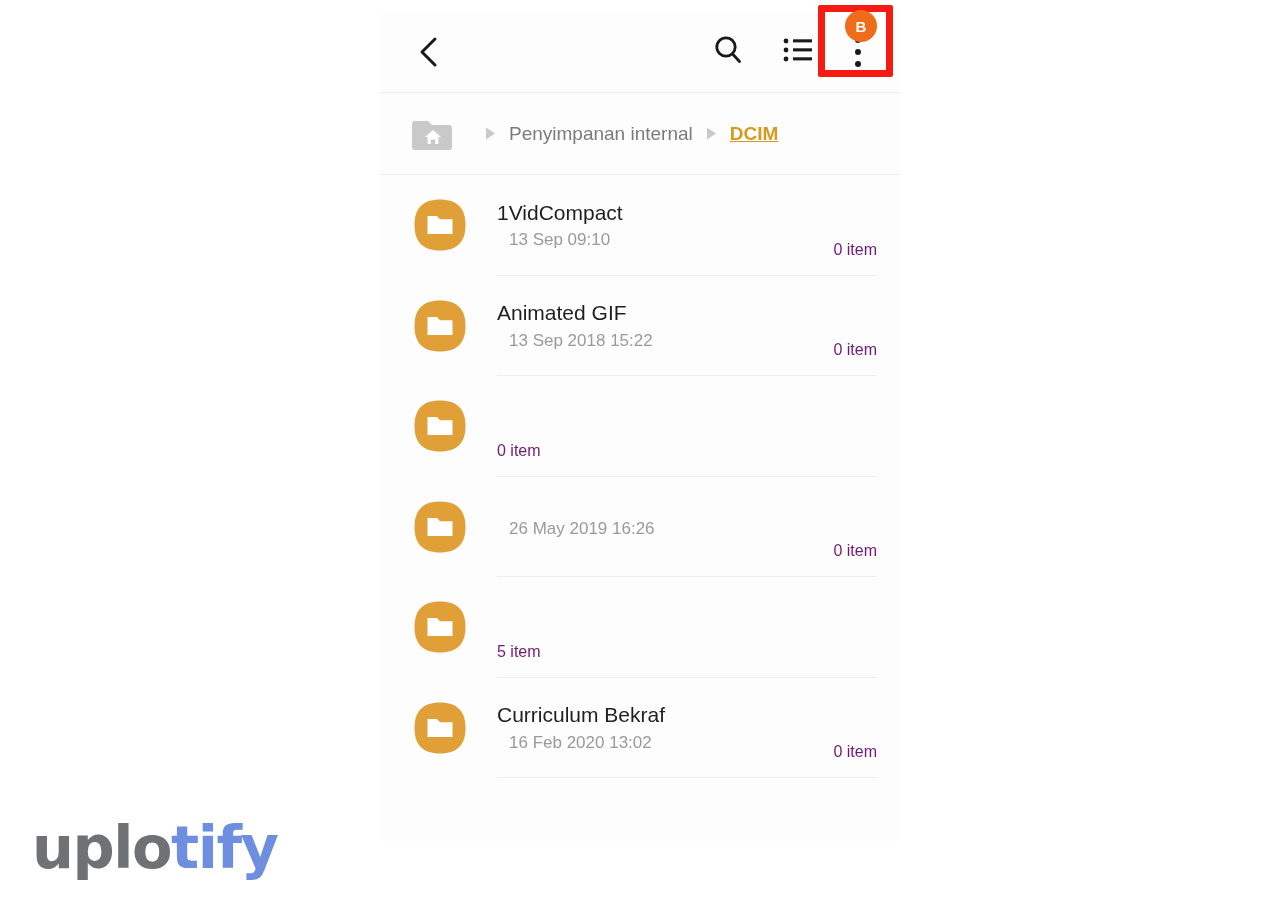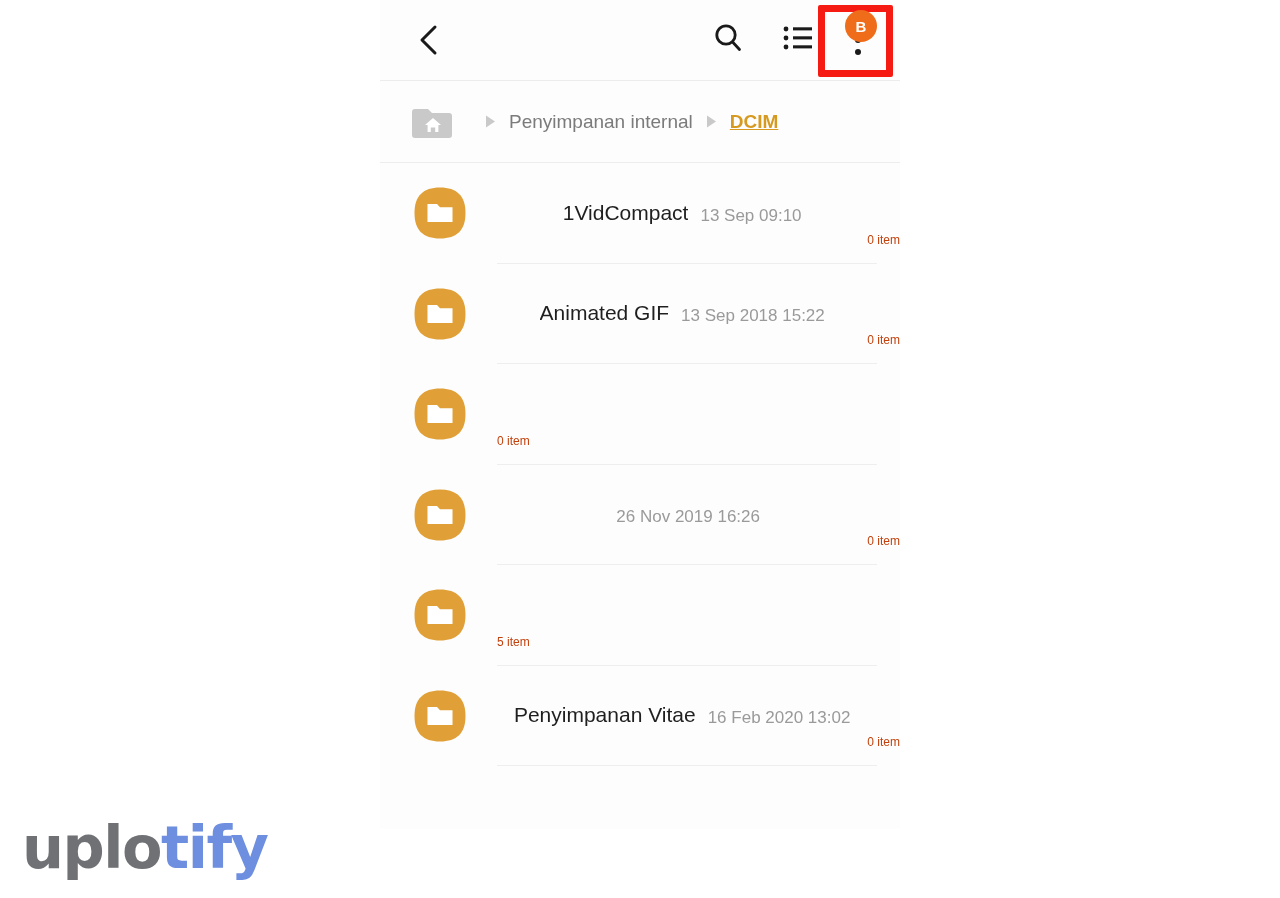--- a/index.html
+++ b/index.html
@@ -13,21 +13,21 @@
     background: #ffffff;
     font-family: "Liberation Sans", sans-serif;
     overflow: hidden;
     position: relative;
   }
 
   
   #phone-panel {
     position: absolute;
     left: 380px;
-    top: 0;
+    top: 12px;
     width: 520px;
     height: 829px;
     background: #fdfdfd;
     box-sizing: border-box;
   }
 
   
   #app-bar {
     position: relative;
     height: 80px;
@@ -173,52 +173,53 @@
     width: 54px;
     height: 54px;
     flex: 0 0 auto;
     margin-left: 33px;
     margin-right: 30px;
   }
   .row-text {
     flex: 1 1 auto;
     min-width: 0;
     display: flex;
-    flex-direction: row;
+    flex-direction: column;
     justify-content: center;
   }
   .row-name {
     font-size: 21px;
     color: #1f1f1f;
     line-height: 1.18;
     white-space: nowrap;
     overflow: hidden;
     text-overflow: ellipsis;
   }
   .row-meta {
     font-size: 17px;
     color: #9a9a9a;
     margin-top: 6px;
     line-height: 1.1;
     white-space: nowrap;
     margin-left: 12px;
   }
   .row-count {
-    font-size: 12px;
-    color: #c2410c;
+    font-size: 16px;
+    color: #701a75;
     flex: 0 0 auto;
+    margin-right: 23px;
     align-self: flex-end;
     margin-bottom: 17px;
     white-space: nowrap;
   }
 
   
   #watermark {
     position: absolute;
-    left: 22px;
+    left: 32px;
     top: 818px;
     font-size: 59px;
     font-weight: bold;
     letter-spacing: -1.5px;
     font-family: "DejaVu Sans", sans-serif;
     line-height: 1;
     user-select: none;
   }
   #watermark .wm-a { color: #6f7174; }
   #watermark .wm-b { color: #6e8fe0; }
@@ -329,40 +330,40 @@
           </svg></span>
         <span class="row-count">0 item</span>
         <span class="row-divider"></span>
       </div>
       <div class="file-row">
         <span class="folder-icon"><svg width="54" height="54" viewBox="0 0 54 54" aria-hidden="true">
             <path d="M27,1.5 C44,1.5 52.5,10 52.5,27 C52.5,44 44,52.5 27,52.5 C10,52.5 1.5,44 1.5,27 C1.5,10 10,1.5 27,1.5 Z" fill="#e0a037"></path>
             <path d="M14.5,18 h9.5 l3,3.2 h12.5 v14.8 h-25 z" fill="#ffffff"></path>
           </svg></span>
         <span class="row-text">
-          <span class="row-meta">26 Nov 2019 16:26</span>
+          <span class="row-meta">26 May 2019 16:26</span>
         </span>
         <span class="row-count">0 item</span>
         <span class="row-divider"></span>
       </div>
       <div class="file-row">
         <span class="folder-icon"><svg width="54" height="54" viewBox="0 0 54 54" aria-hidden="true">
             <path d="M27,1.5 C44,1.5 52.5,10 52.5,27 C52.5,44 44,52.5 27,52.5 C10,52.5 1.5,44 1.5,27 C1.5,10 10,1.5 27,1.5 Z" fill="#e0a037"></path>
             <path d="M14.5,18 h9.5 l3,3.2 h12.5 v14.8 h-25 z" fill="#ffffff"></path>
           </svg></span>
         <span class="row-count">5 item</span>
         <span class="row-divider"></span>
       </div>
       <div class="file-row">
         <span class="folder-icon"><svg width="54" height="54" viewBox="0 0 54 54" aria-hidden="true">
             <path d="M27,1.5 C44,1.5 52.5,10 52.5,27 C52.5,44 44,52.5 27,52.5 C10,52.5 1.5,44 1.5,27 C1.5,10 10,1.5 27,1.5 Z" fill="#e0a037"></path>
             <path d="M14.5,18 h9.5 l3,3.2 h12.5 v14.8 h-25 z" fill="#ffffff"></path>
           </svg></span>
         <span class="row-text">
-          <span class="row-name">Penyimpanan Vitae</span>
+          <span class="row-name">Curriculum Bekraf</span>
           <span class="row-meta">16 Feb 2020 13:02</span>
         </span>
         <span class="row-count">0 item</span>
         <span class="row-divider"></span>
       </div>
     </div>
 
 </div>
 
 <div id="highlight-box"></div>

